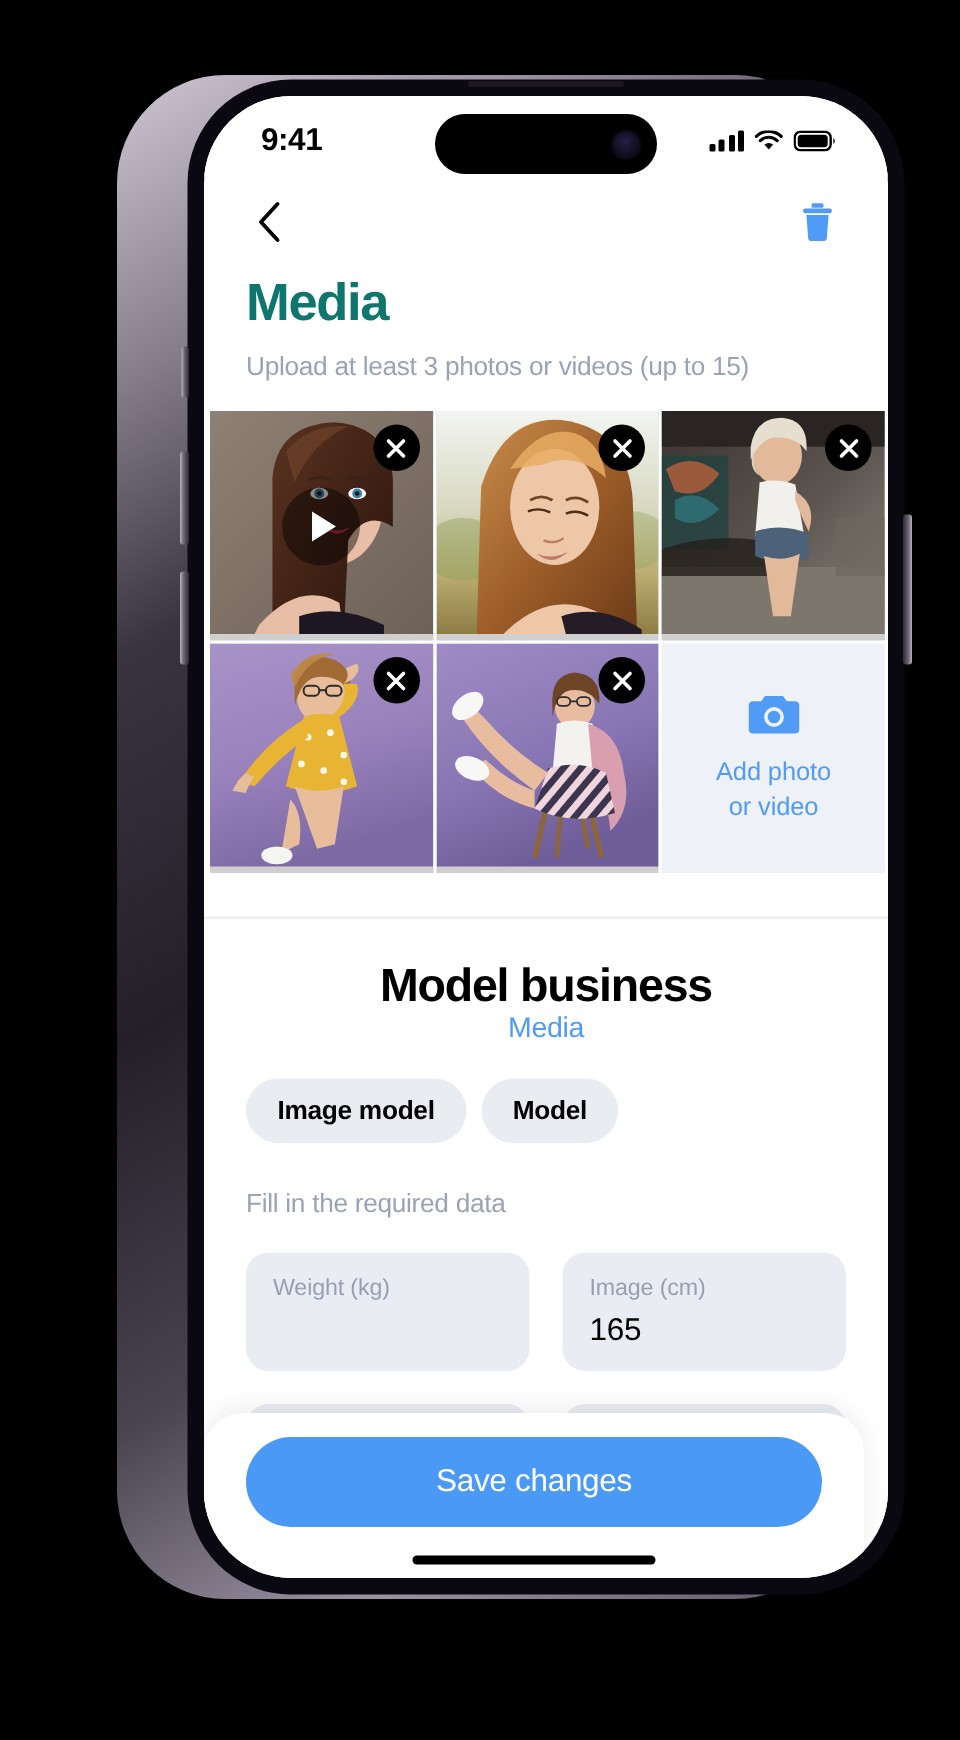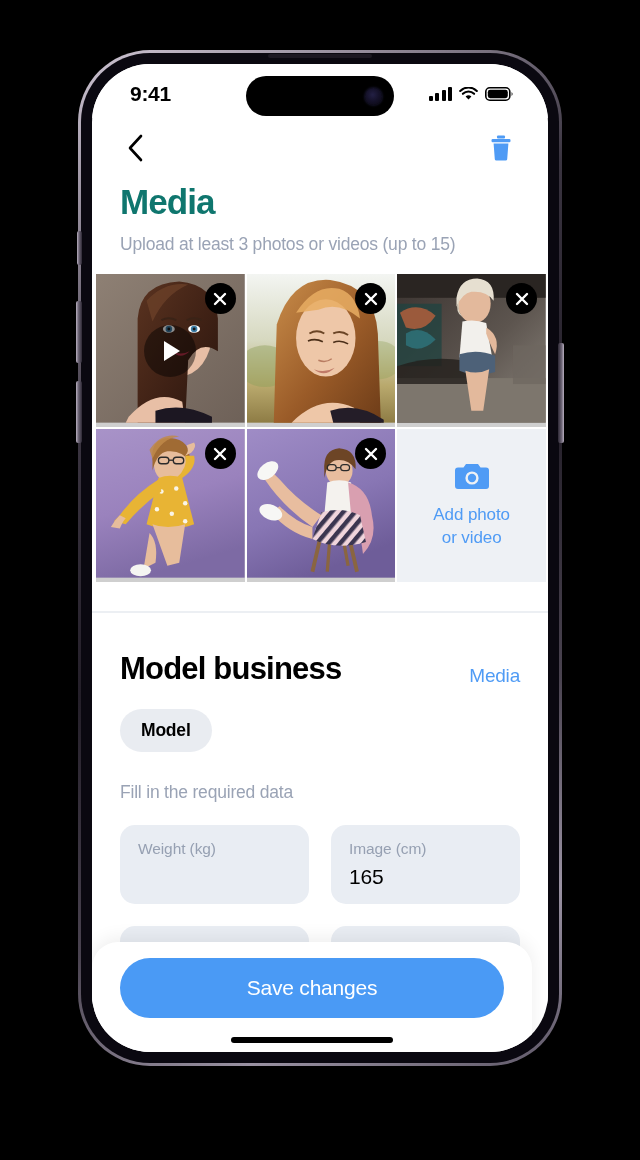--- a/index.html
+++ b/index.html
@@ -33,20 +33,21 @@
     padding: 3px;
   }
 
   .phone-inner {
     position: relative;
     width: 100%;
     height: 100%;
     border-radius: 69px;
     background: #0a0810;
     padding: 11px;
+    margin-left: 44px;
   }
 
   .screen {
     position: relative;
     width: 100%;
     height: 100%;
     border-radius: 58px;
     background: #ffffff;
     overflow: hidden;
   }
@@ -217,23 +218,24 @@
   .section-gap { height: 29px; background: #ffffff; }
   .divider { height: 2px; background: #eceff3; }
 
   
   .section {
     padding: 0 28px;
     background: #ffffff;
   }
   .section-head {
     display: flex;
-    align-items: flex-end;
+    align-items: center;
     justify-content: space-between;
-    padding-top: 38px;
+    padding-top: 26px;
+    flex-direction: column;
   }
   .section-title {
     font-size: 31px;
     font-weight: bold;
     color: #000000;
     letter-spacing: -0.8px;
   }
   .edit-link {
     font-size: 19px;
     color: #4f9bf5;
@@ -591,20 +593,21 @@
         <div class="section-gap"></div>
         <div class="divider"></div>
 
         <div class="section">
           <div class="section-head">
             <div class="section-title">Model business</div>
             <div class="edit-link">Media</div>
           </div>
 
           <div class="chip-row">
+            <div class="chip">Image model</div>
             <div class="chip">Model</div>
           </div>
 
           <div class="required-note">Fill in the required data</div>
 
           <div class="field-grid">
             <div class="field">
               <div class="field-label">Weight (kg)</div>
             </div>
             <div class="field">

